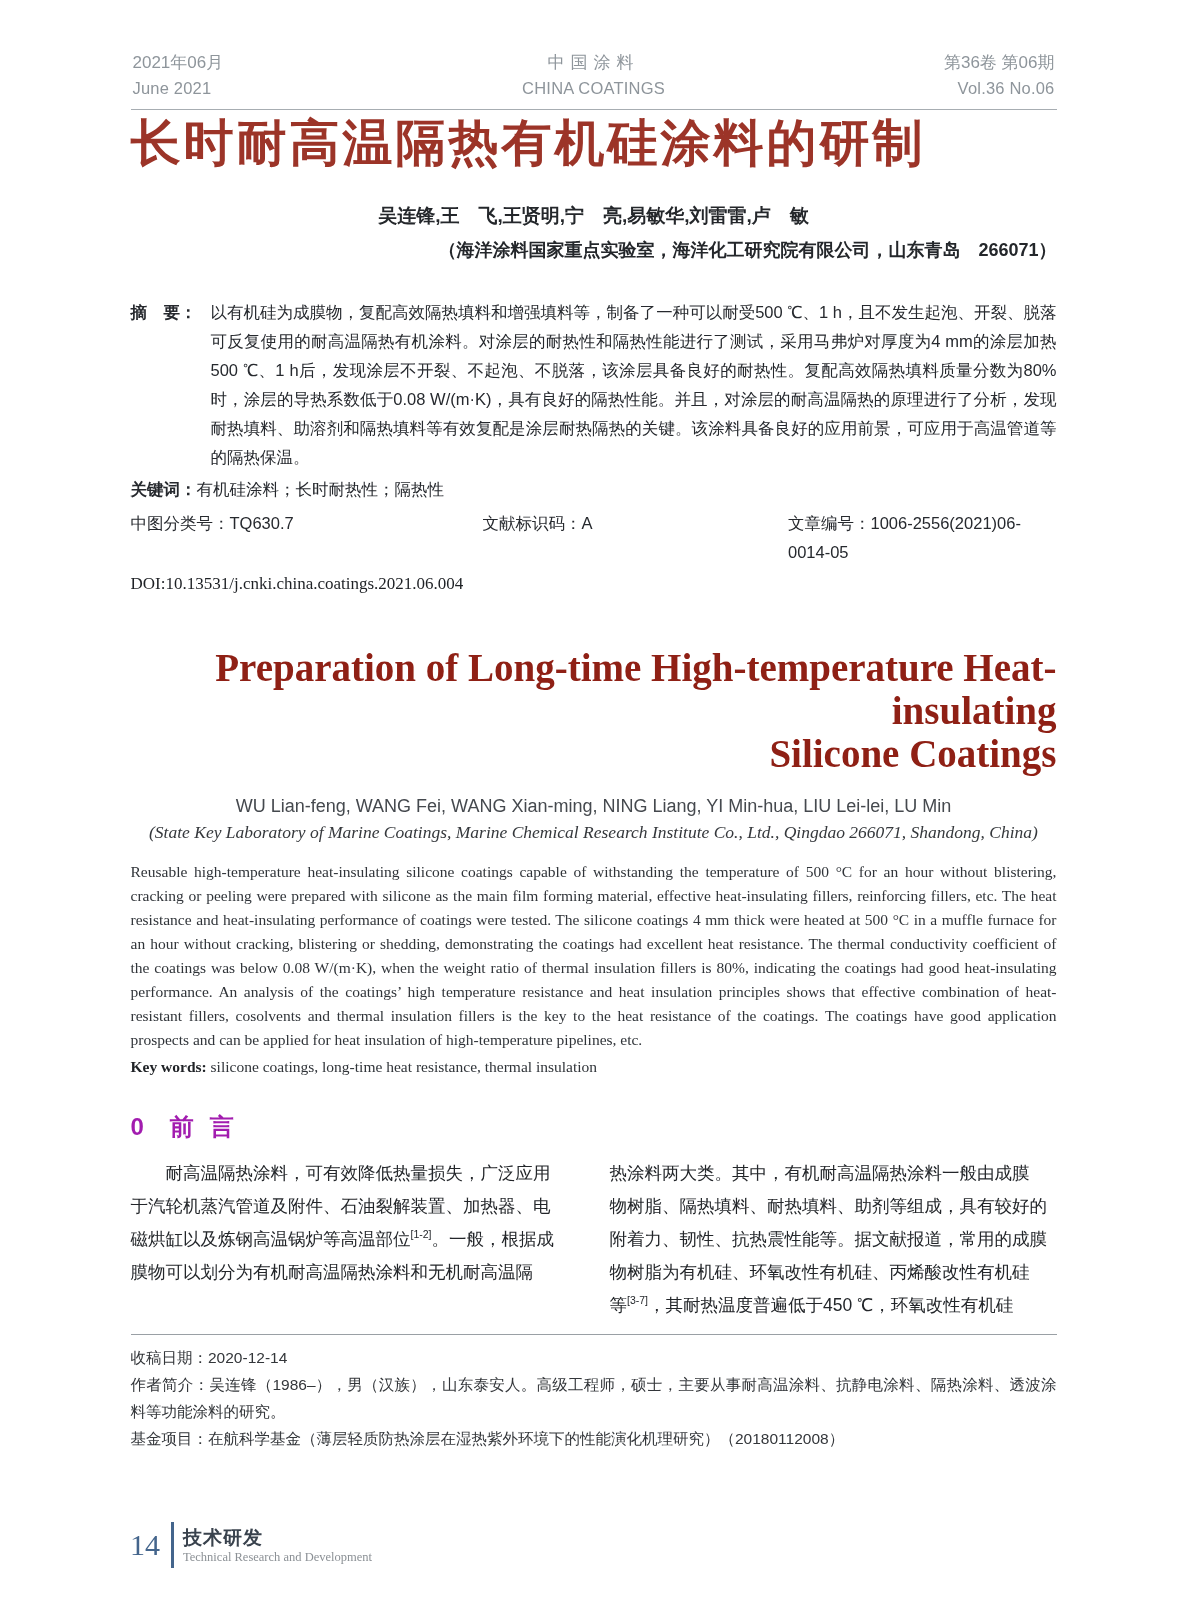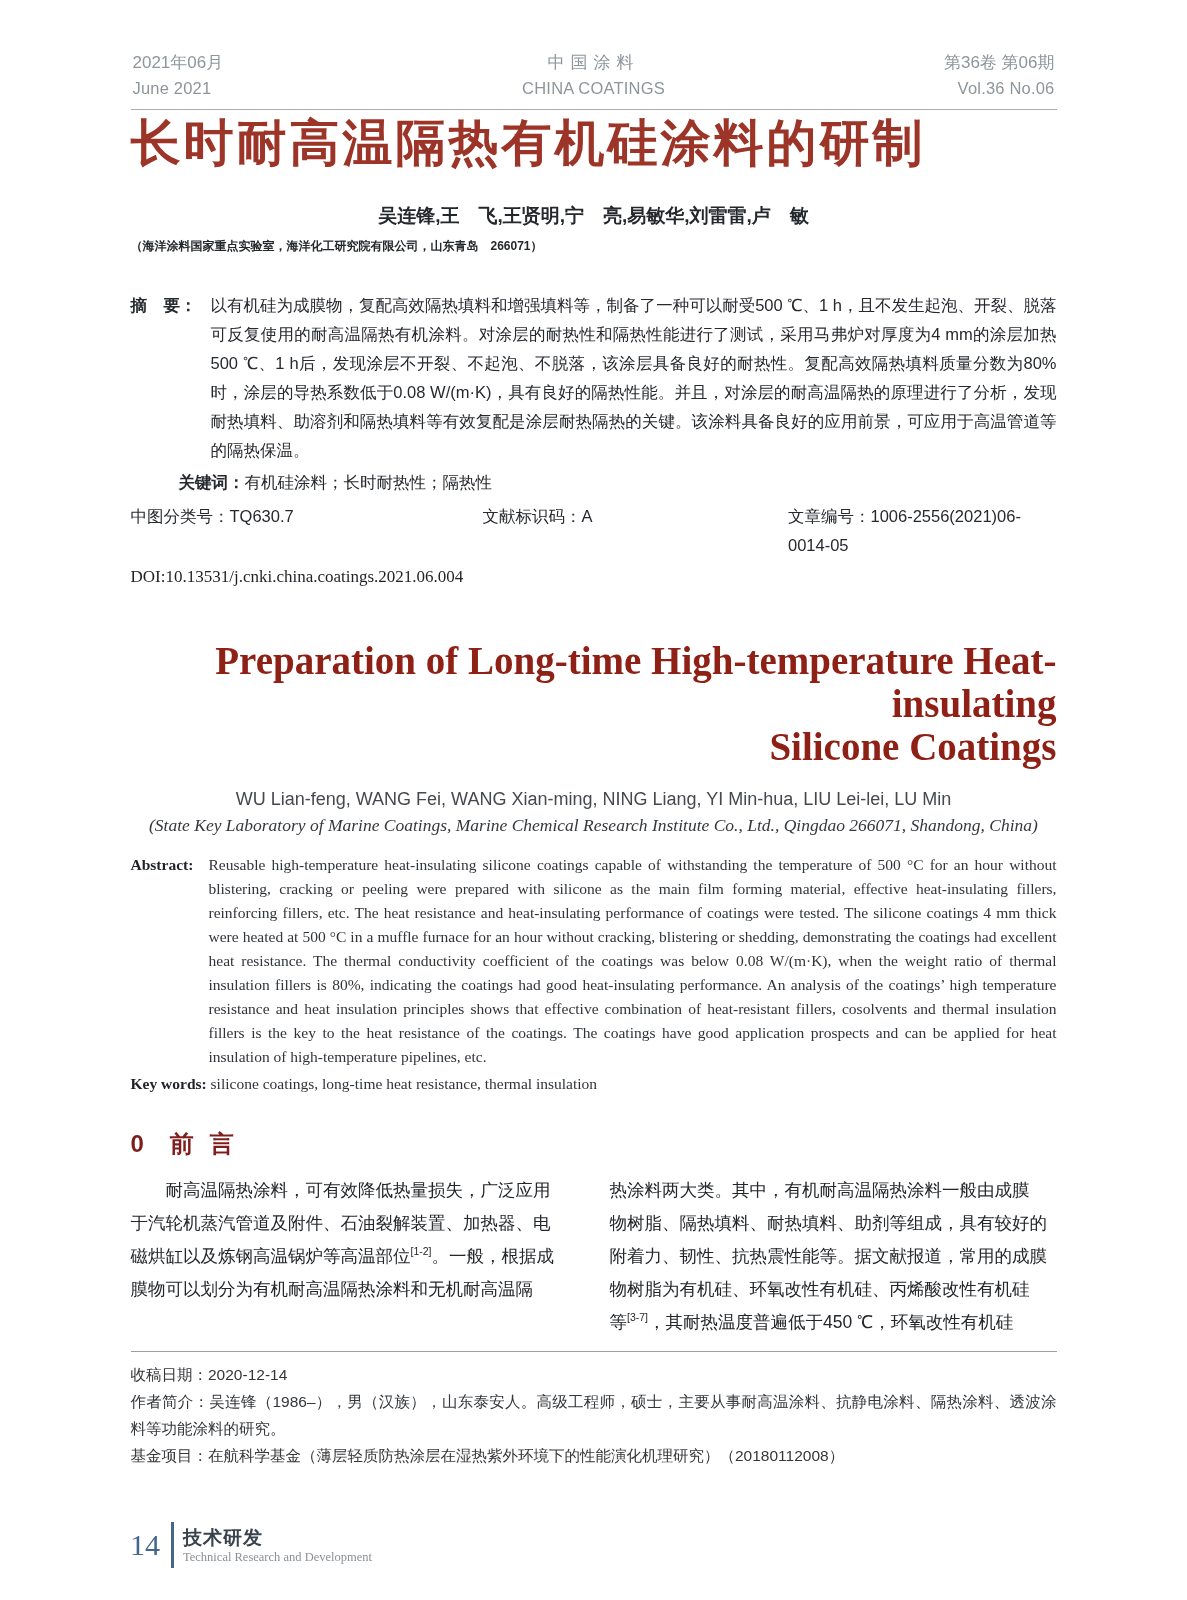--- a/index.html
+++ b/index.html
@@ -28,28 +28,28 @@
   .hdr-right{text-align:right;}
   .hdr .en{font-size:16.5px;letter-spacing:.2px;}
 
   
   .title-cn{
     text-align:left;
     font-size:50px;font-weight:bold;letter-spacing:3px;
     color:#9c3428;
   }
   .authors-cn{margin-top:26px;text-align:center;font-size:19px;font-weight:600;color:#24272b;}
-  .affil-cn{margin-top:9px;text-align:left;font-size:12px;font-weight:600;color:#24272b;}
+  .affil-cn{margin-top:9px;text-align:right;font-size:18px;font-weight:600;color:#24272b;}
 
   .abs-cn{display:flex;margin-top:36px;font-size:16.5px;line-height:29px;color:#26292e;}
   .abs-cn .label{flex:none;width:80px;white-space:nowrap;font-weight:600;}
   .abs-cn .text{flex:1;text-align:justify;}
 
   .kw-cn{margin-top:3px;font-size:16.5px;line-height:29px;color:#26292e;}
-  .kw-cn .label{font-weight:600;margin-left:48px;}
+  .kw-cn .label{font-weight:600;}
 
   .class-row{display:flex;margin-top:5px;font-size:16.5px;line-height:29px;color:#26292e;}
   .class-row .clc{width:38%;}
   .class-row .doc{width:33%;}
   .class-row .aid{flex:1;}
 
   .doi{margin-top:7px;font-family:"Liberation Serif",serif;font-size:17px;color:#1e2125;}
 
   
   .title-en{
@@ -62,21 +62,21 @@
 
   .abs-en{display:flex;margin-top:17px;font-family:"Liberation Serif",serif;font-size:15.5px;line-height:24px;color:#303439;}
   .abs-en .label{flex:none;width:78px;font-weight:bold;color:#1f2226;}
   .abs-en .text{flex:1;text-align:justify;}
 
   .kw-en{margin-top:3px;font-family:"Liberation Serif",serif;font-size:15.5px;line-height:24px;color:#303439;}
   .kw-en .label{font-weight:bold;color:#1f2226;}
 
   
   .intro{margin-top:32px;}
-  .intro-heading{font-size:24px;font-weight:bold;color:#7f1d1d;}
+  .intro-heading{font-size:24px;font-weight:bold;color:#a21caf;}
   .intro-heading .num{margin-right:26px;}
   .intro-heading .txt{letter-spacing:16px;}
   .columns{display:flex;gap:32px;margin-top:14px;}
   .col{width:451px;font-size:17.5px;line-height:33px;color:#23262a;}
   .col .line{white-space:nowrap;}
   .col .indent{text-indent:2em;}
   .col sup{font-size:10.5px;vertical-align:super;line-height:0;}
 
   
   .notes{margin-top:12px;border-top:1px solid #9aa0a5;padding-top:9px;
@@ -139,21 +139,20 @@
     <div class="doi">DOI:10.13531/j.cnki.china.coatings.2021.06.004</div>
 
     <div class="title-en">
       <div>Preparation of Long-time High-temperature Heat-insulating</div>
       <div>Silicone Coatings</div>
     </div>
     <div class="authors-en">WU Lian-feng, WANG Fei, WANG Xian-ming, NING Liang, YI Min-hua, LIU Lei-lei, LU Min</div>
     <div class="affil-en">(State Key Laboratory of Marine Coatings, Marine Chemical Research Institute Co., Ltd., Qingdao 266071, Shandong, China)</div>
 
     <div class="abs-en">
-      <span class="label">Abstract:</span>
       <span class="text">Reusable high-temperature heat-insulating silicone coatings capable of withstanding the temperature of 500 °C for an hour without blistering, cracking or peeling were prepared with silicone as the main film forming material, effective heat-insulating fillers, reinforcing fillers, etc. The heat resistance and heat-insulating performance of coatings were tested. The silicone coatings 4 mm thick were heated at 500 °C in a muffle furnace for an hour without cracking, blistering or shedding, demonstrating the coatings had excellent heat resistance. The thermal conductivity coefficient of the coatings was below 0.08 W/(m·K), when the weight ratio of thermal insulation fillers is 80%, indicating the coatings had good heat-insulating performance. An analysis of the coatings’ high temperature resistance and heat insulation principles shows that effective combination of heat-resistant fillers, cosolvents and thermal insulation fillers is the key to the heat resistance of the coatings. The coatings have good application prospects and can be applied for heat insulation of high-temperature pipelines, etc.</span>
     </div>
 
     <div class="kw-en">
       <span class="label">Key words:</span>
       <span>silicone coatings, long-time heat resistance, thermal insulation</span>
     </div>
 
     <div class="intro">
       <div class="intro-heading">

